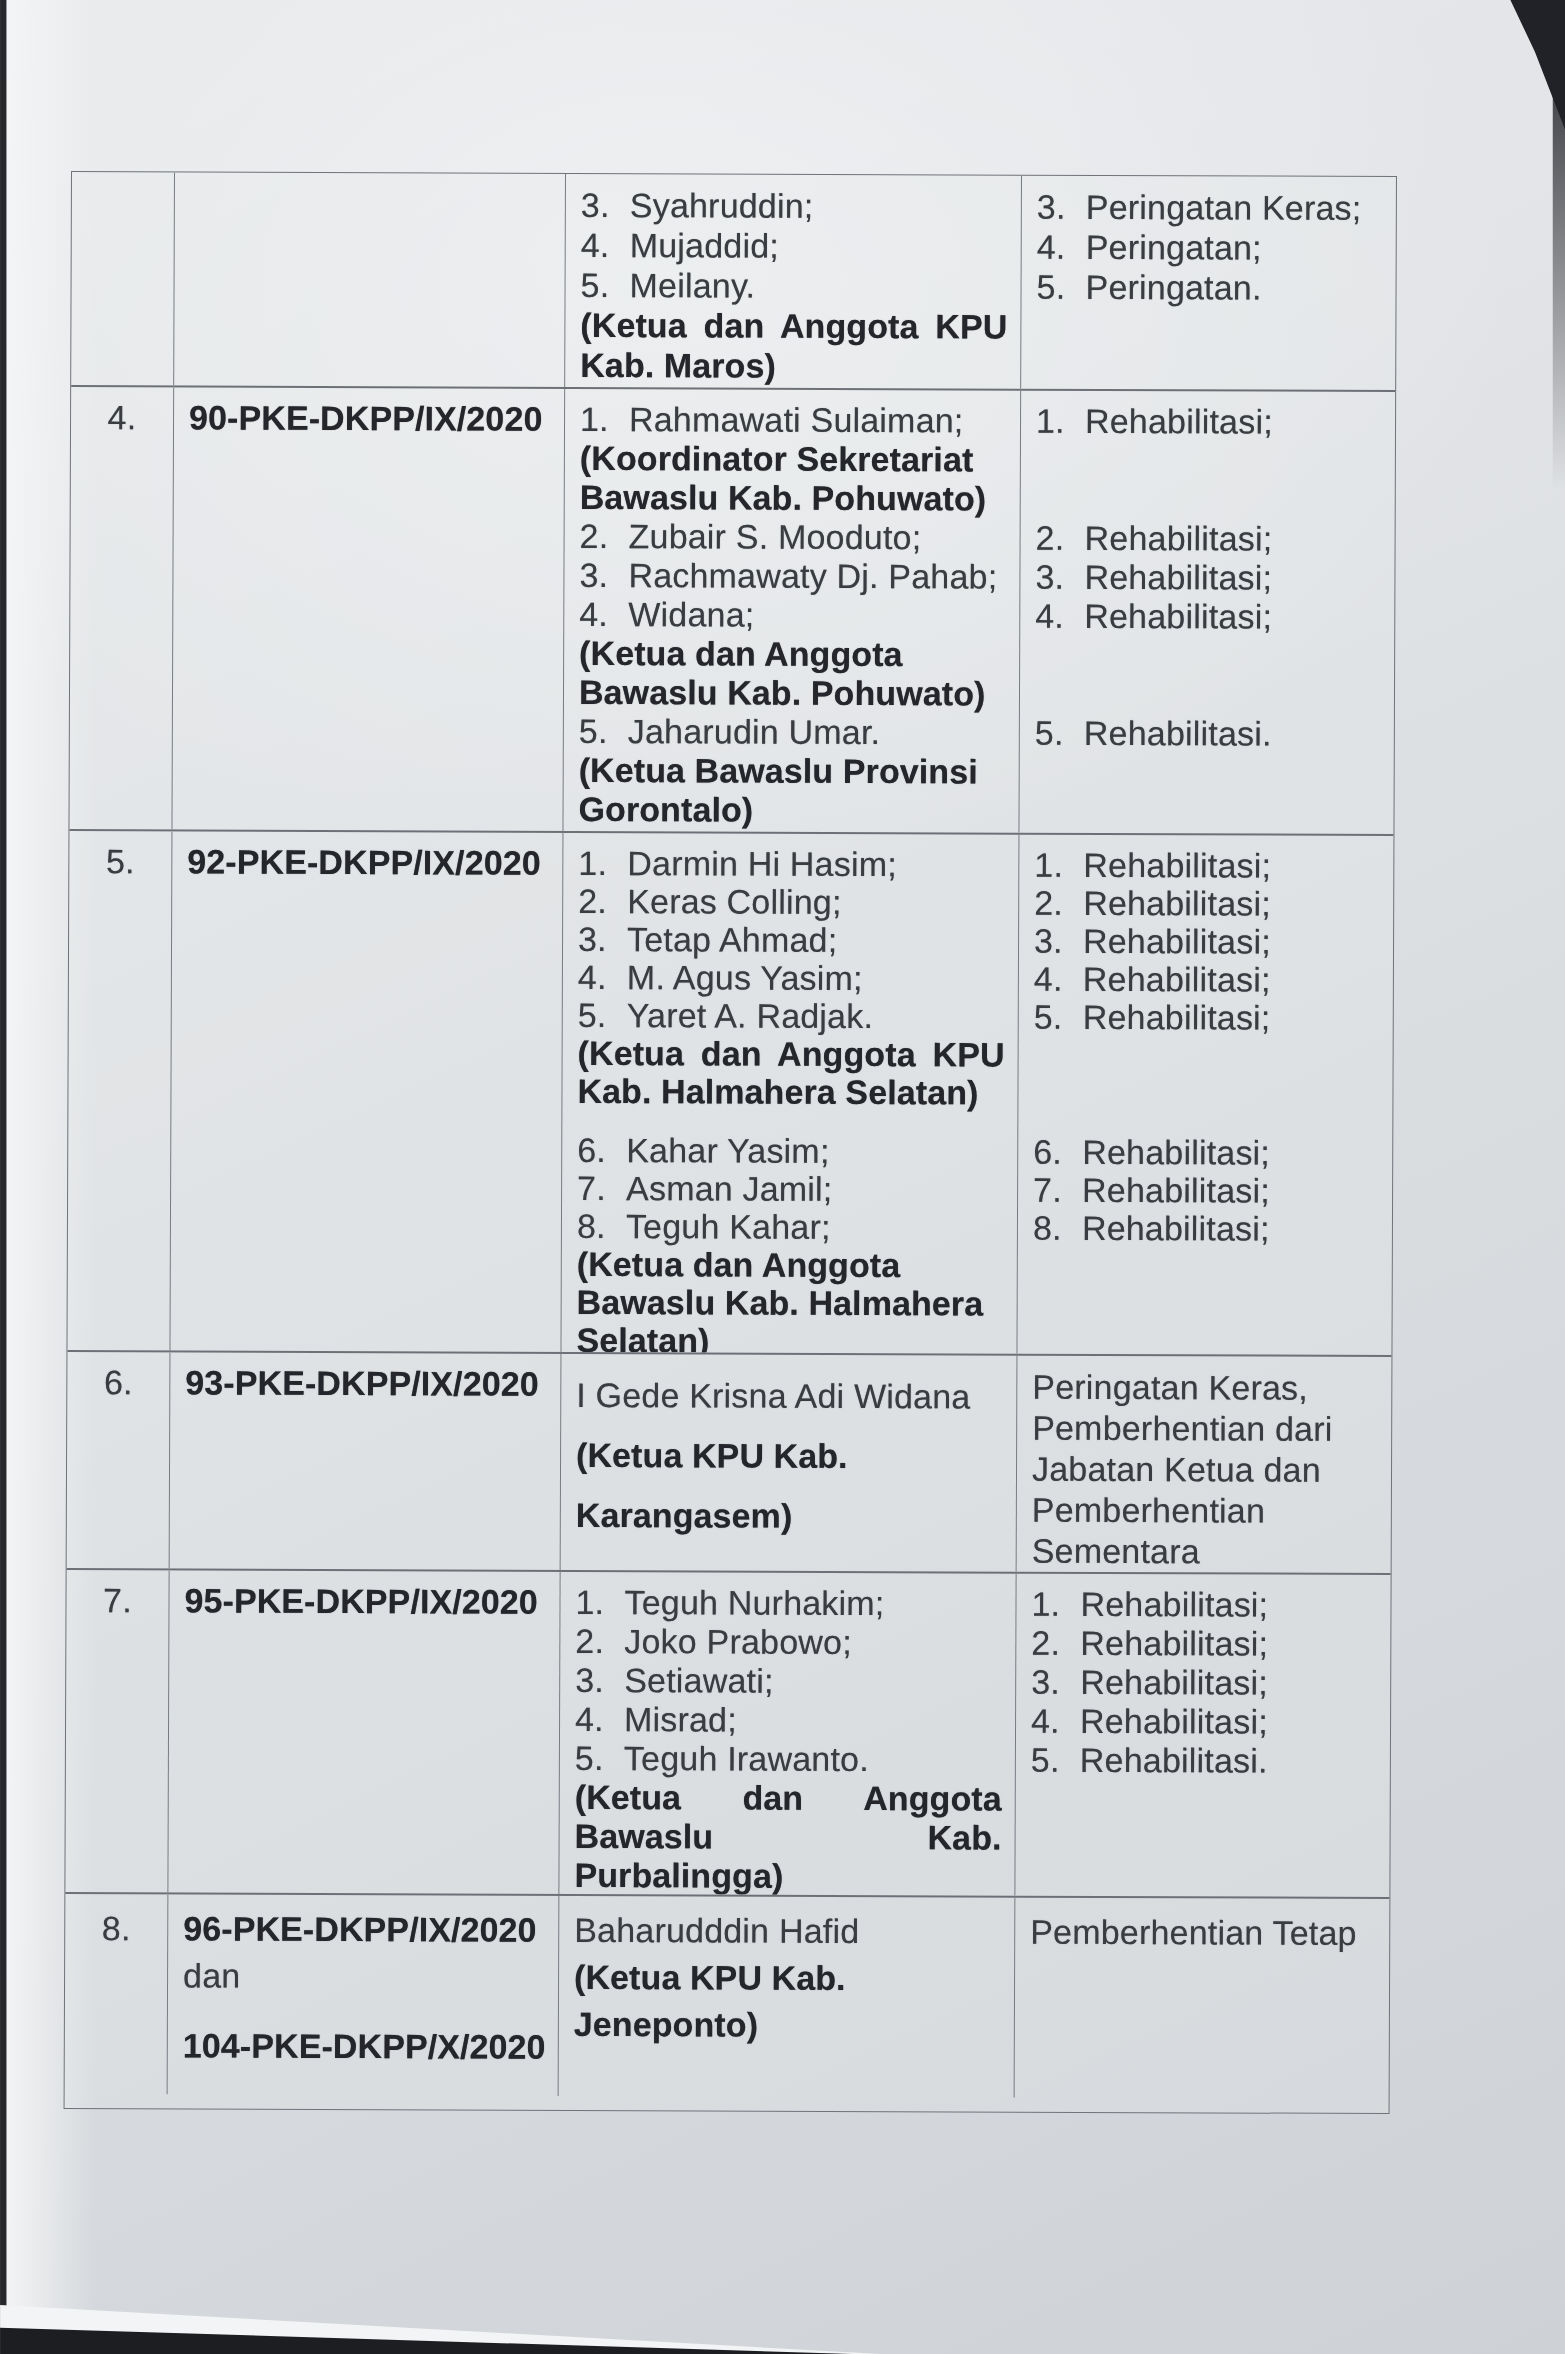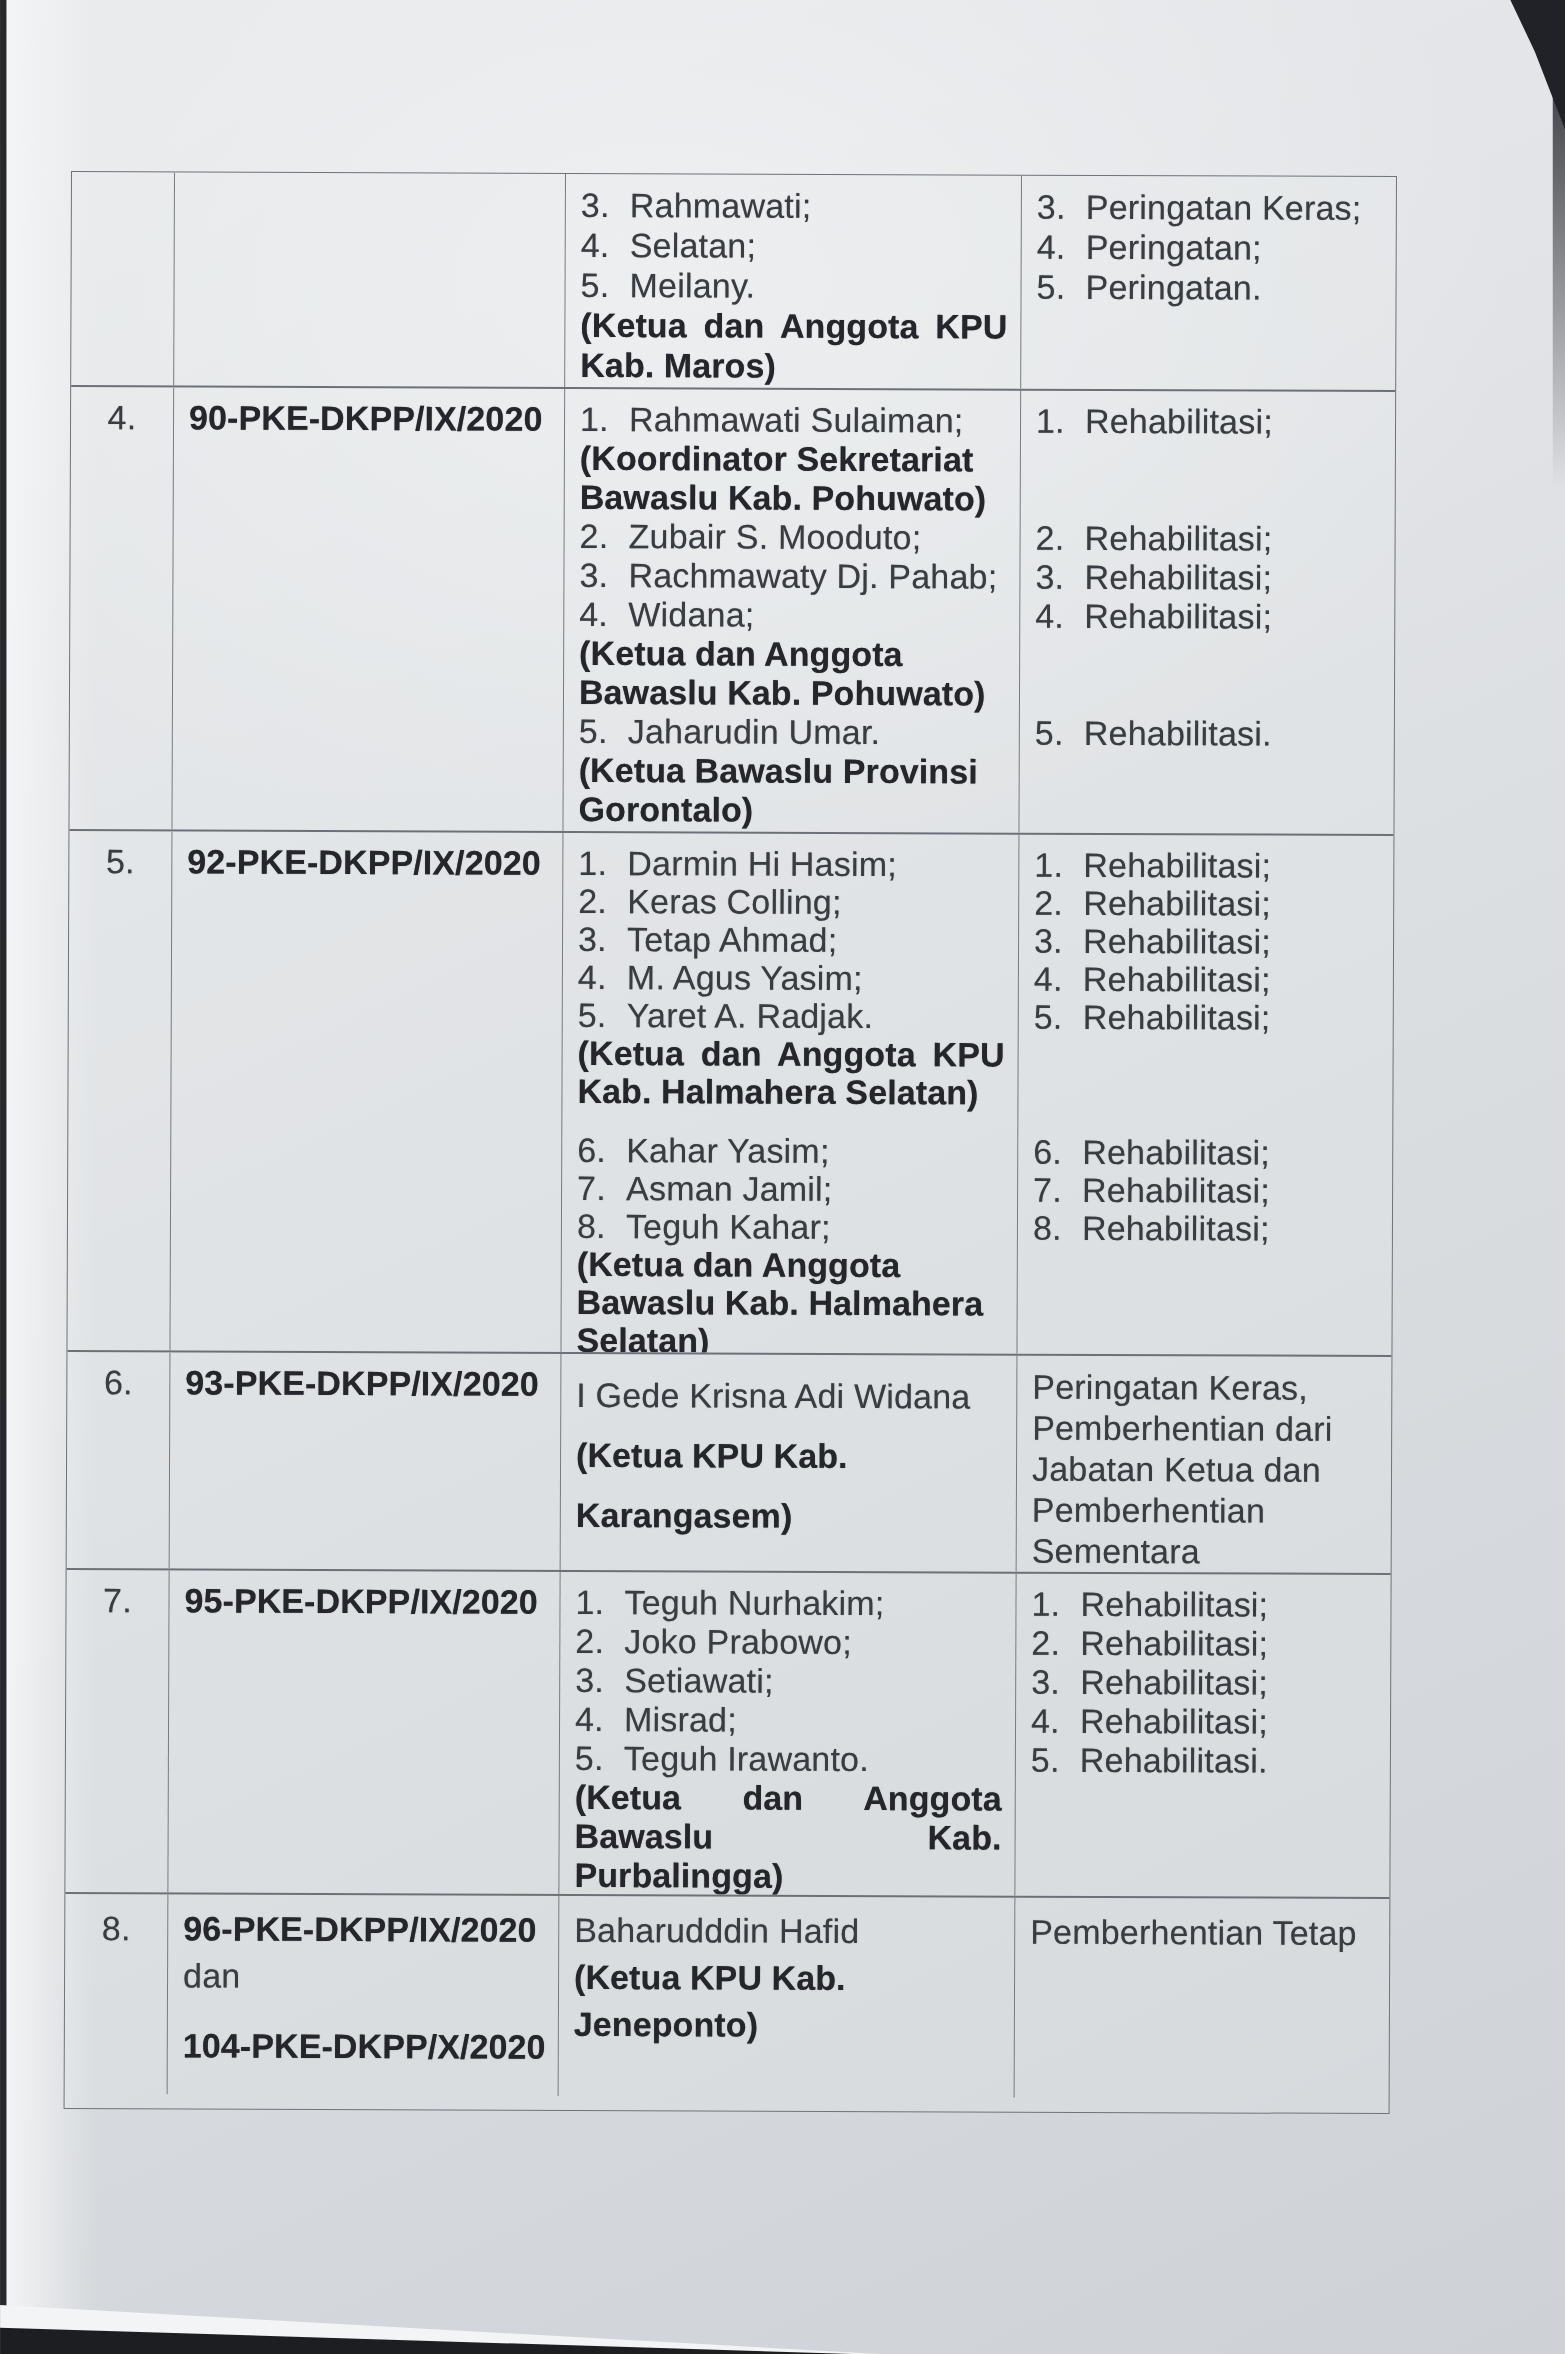--- a/index.html
+++ b/index.html
@@ -70,22 +70,22 @@
     <polygon points="0,2472 905,2500 0,2500" fill="#1c1e22"></polygon>
   </svg>
 
   <div class="doc-table" id="doc-table">
       <div class="tr r0">
         <div class="c c1">
           <div class="ln">&nbsp;</div>
         </div>
         <div class="c c2"></div>
         <div class="c c3">
-          <div class="ln"><span class="num">3.</span><span>Rahmawati;</span></div>
-          <div class="ln"><span class="num">4.</span><span>Selatan;</span></div>
+          <div class="ln"><span class="num">3.</span><span>Syahruddin;</span></div>
+          <div class="ln"><span class="num">4.</span><span>Mujaddid;</span></div>
           <div class="ln"><span class="num">5.</span><span>Meilany.</span></div>
           <div class="ln b j">(Ketua dan Anggota KPU</div>
           <div class="ln b">Kab. Maros)</div>
         </div>
         <div class="c c4">
           <div class="ln"><span class="num">3.</span><span>Peringatan Keras;</span></div>
           <div class="ln"><span class="num">4.</span><span>Peringatan;</span></div>
           <div class="ln"><span class="num">5.</span><span>Peringatan.</span></div>
         </div>
       </div>

